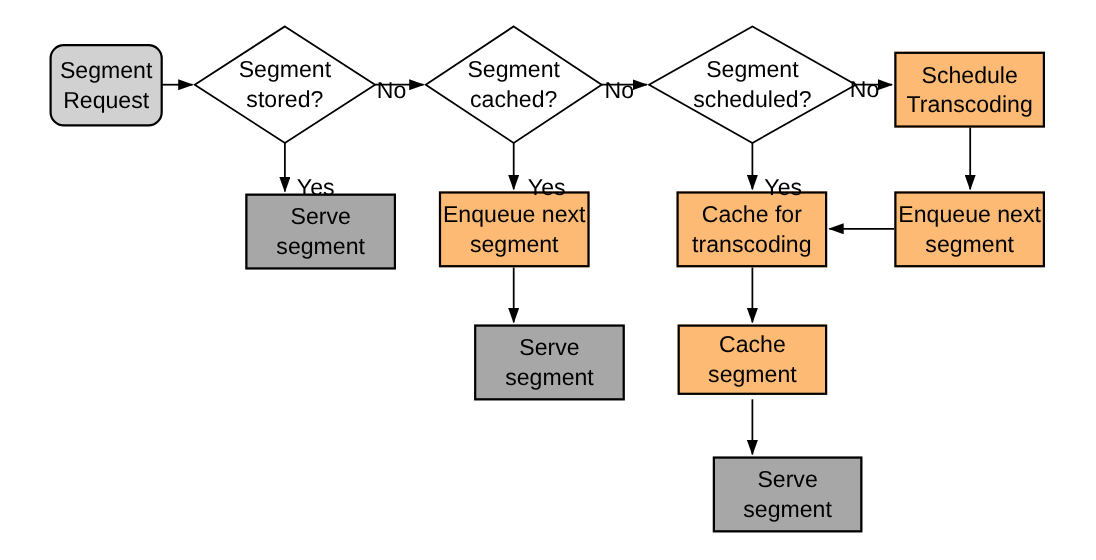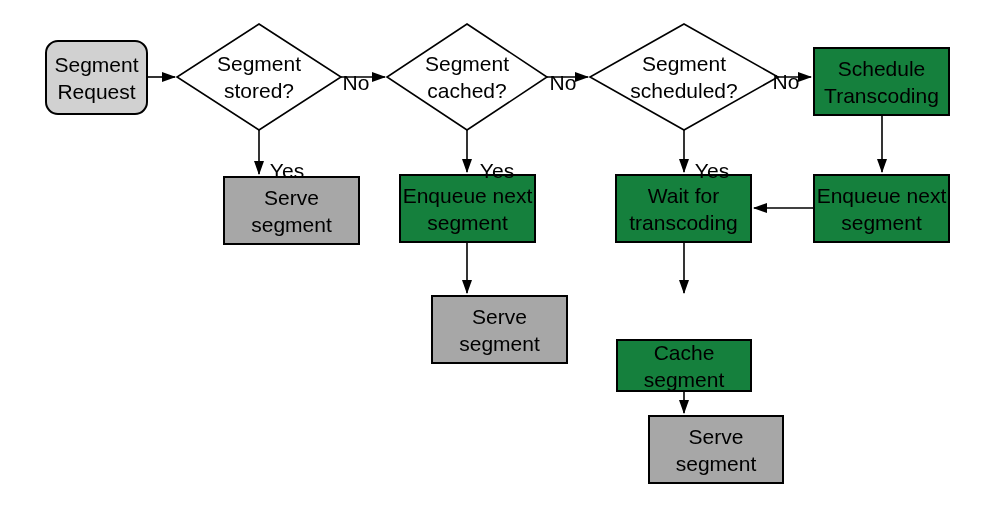--- a/index.html
+++ b/index.html
@@ -19,21 +19,21 @@
     border: 2px solid #000000;
     display: flex;
     align-items: center;
     justify-content: center;
     text-align: center;
     white-space: pre-line;
     font-size: 21px;
     line-height: 27px;
   }
   .start   { background: #d1d1d1; border-radius: 13px; }
-  .process { background: #15803d; }
+  .process { background: #fdba74; }
   .serve   { background: #a7a7a7; margin-left: 32px; }
   .dlabel {
     position: absolute;
     transform: translate(-50%, -50%);
     text-align: center;
     white-space: pre-line;
     font-size: 21px;
     line-height: 27px;
   }
   .elabel {
@@ -87,24 +87,24 @@
 
   <div class="node serve" style="left:191px; top:176px; width:137px; height:69px;">Serve
 segment</div>
 
   <div class="node process" style="left:399px; top:174px; width:137px; height:69px;">Enqueue next
 segment</div>
 
   <div class="node serve" style="left:399px; top:295px; width:137px; height:69px;">Serve
 segment</div>
 
-  <div class="node process" style="left:615px; top:174px; width:137px; height:69px;">Wait for
+  <div class="node process" style="left:615px; top:174px; width:137px; height:69px;">Cache for
 transcoding</div>
 
-  <div class="node process" style="left:616px; top:295px; width:136px; height:53px;margin-top:44px;">Cache
+  <div class="node process" style="left:616px; top:295px; width:136px; height:64px;">Cache
 segment</div>
 
   <div class="node serve" style="left:616px; top:415px; width:136px; height:69px;">Serve
 segment</div>
 
   <div class="node process" style="left:813px; top:47px; width:137px; height:69px;">Schedule
 Transcoding</div>
 
   <div class="node process" style="left:813px; top:174px; width:137px; height:69px;">Enqueue next
 segment</div>

